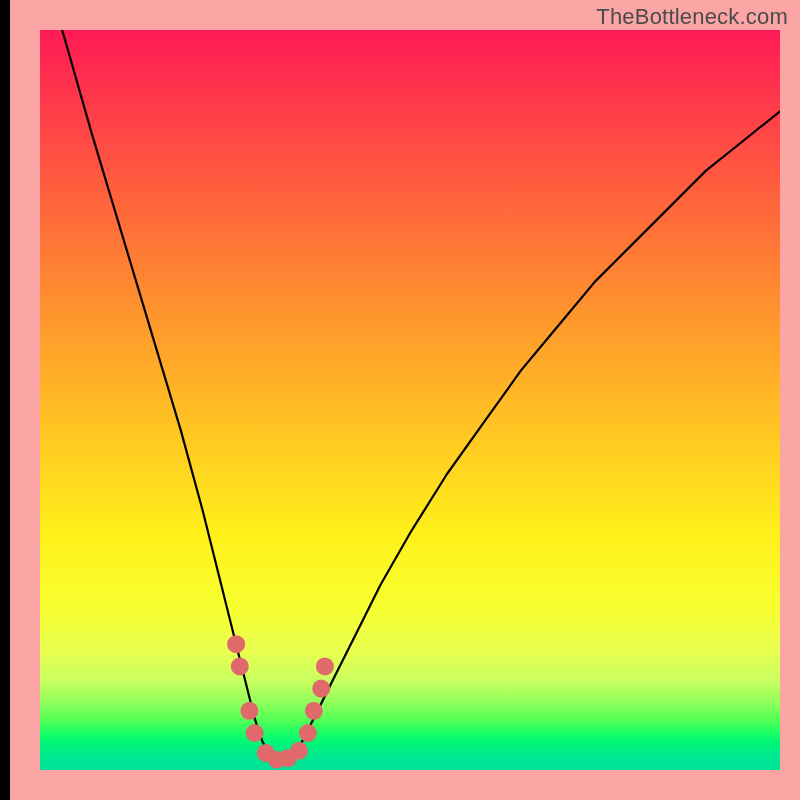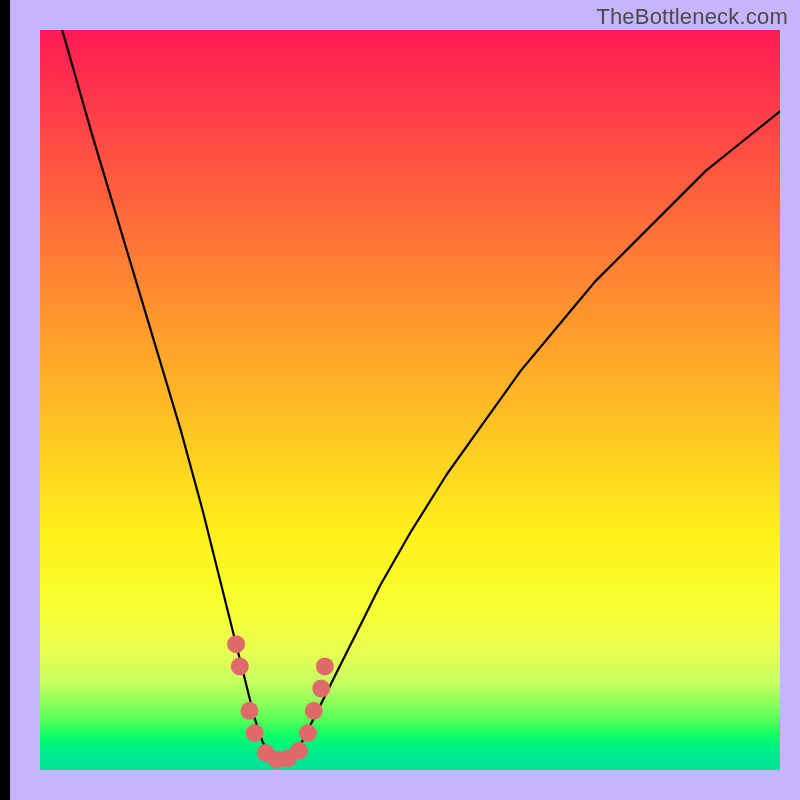--- a/index.html
+++ b/index.html
@@ -7,21 +7,21 @@
     padding: 0;
     width: 800px;
     height: 800px;
     overflow: hidden;
     background: #000;
     font-family: Arial, Helvetica, sans-serif;
   }
   .frame {
     position: absolute;
     inset: 0;
-    background: #c4b5fd;
+    background: #fca5a5;
     margin-left: 10px;
   }
   .plot {
     position: absolute;
     left: 30px;
     top: 30px;
     width: 740px;
     height: 740px;
     overflow: hidden;
   }

